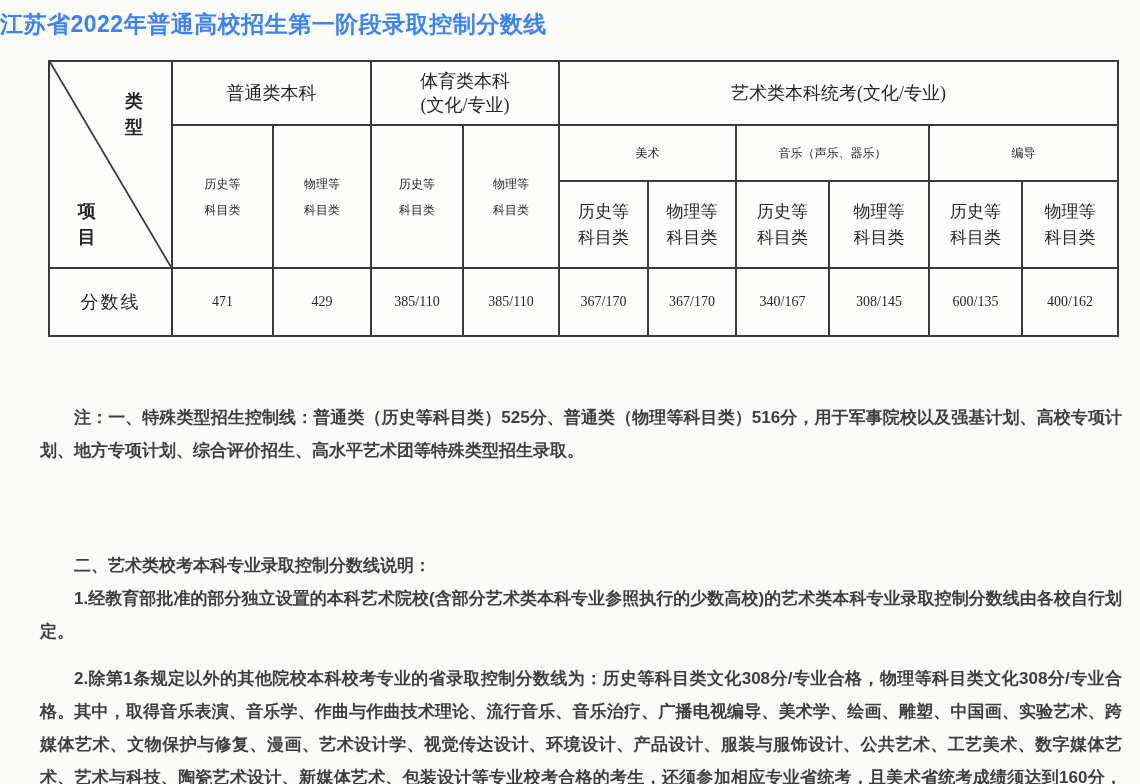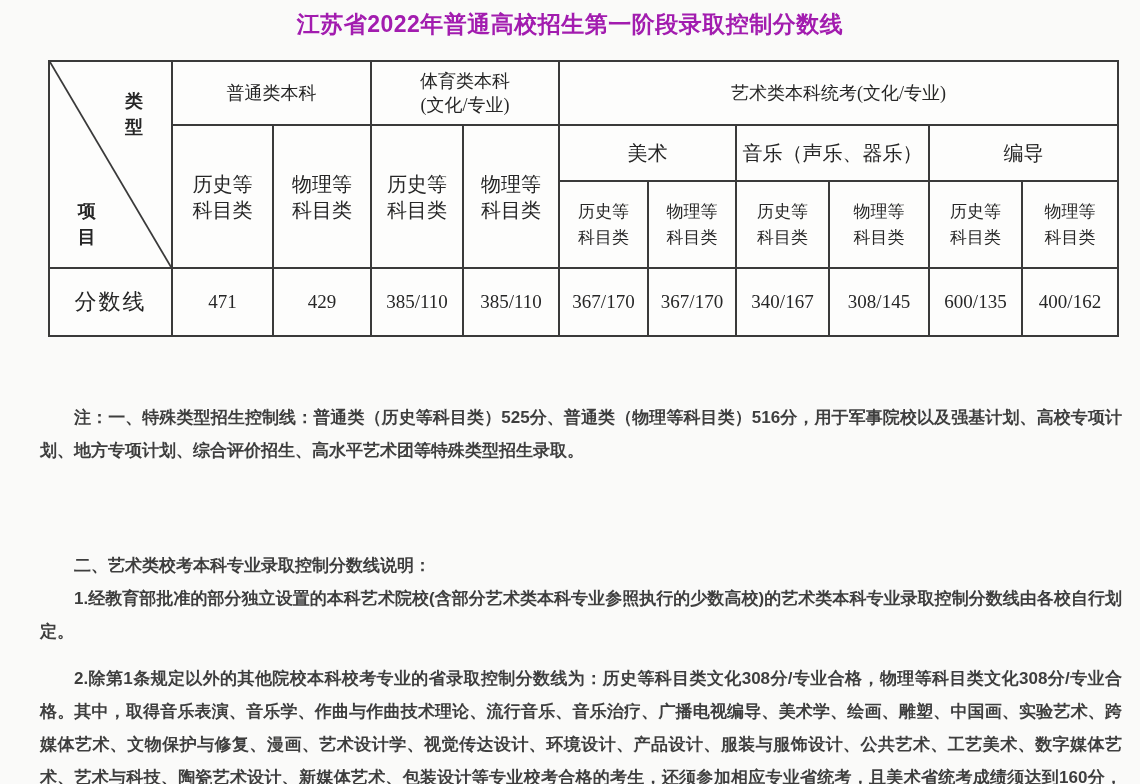--- a/index.html
+++ b/index.html
@@ -6,24 +6,23 @@
   html, body { margin: 0; padding: 0; }
   body {
     width: 1140px; height: 784px; overflow: hidden;
     background: #fafaf9;
     font-family: "Liberation Sans", sans-serif;
   }
   .page { width: 1140px; height: 784px; position: relative; }
 
   .title {
     margin: 10px 0 0 0;
-    text-align: center;
     font-size: 23px;
     font-weight: bold;
-    color: #a21caf;
+    color: #3b82f6;
     letter-spacing: 0.5px;
     line-height: 28px;
   }
 
   table.score-table {
     border-collapse: collapse;
     table-layout: fixed;
     margin: 22px 0 0 48px;
     background: #fdfdfc;
     border: 2px solid #2c2c2c;
@@ -32,26 +31,26 @@
   }
   table.score-table th, table.score-table td {
     border: 2px solid #3a3a3a;
     text-align: center;
     vertical-align: middle;
     white-space: pre-line;
     padding: 0;
     font-weight: normal;
   }
   tr.r1 th { height: 64px; font-size: 18px; line-height: 24px; }
-  tr.r2 th { height: 56px; font-size: 20px; }
+  tr.r2 th { height: 56px; font-size: 12px; }
   tr.r3 th { height: 87px; font-size: 17px; line-height: 26px; }
   th.subject-rowspan { font-size: 17px; line-height: 26px; }
   tr.r4 td { height: 68px; }
-  td.row-label { font-size: 22px; font-weight: bold; letter-spacing: 2px; margin-top: 40px; }
-  td.score { font-size: 19px; font-weight: bold; margin-top: 24px; }
+  td.row-label { font-size: 18px; font-weight: bold; letter-spacing: 2px; margin-top: 40px; }
+  td.score { font-size: 14px; font-weight: bold; margin-top: 24px; }
 
   th.corner { position: relative; }
   th.corner svg { position: absolute; left: 0; top: 0; width: 100%; height: 100%; display: block; }
   .corner-label {
     position: absolute;
     font-size: 18px;
     font-weight: bold;
     line-height: 26px;
     white-space: pre-line;
     color: #262626;

